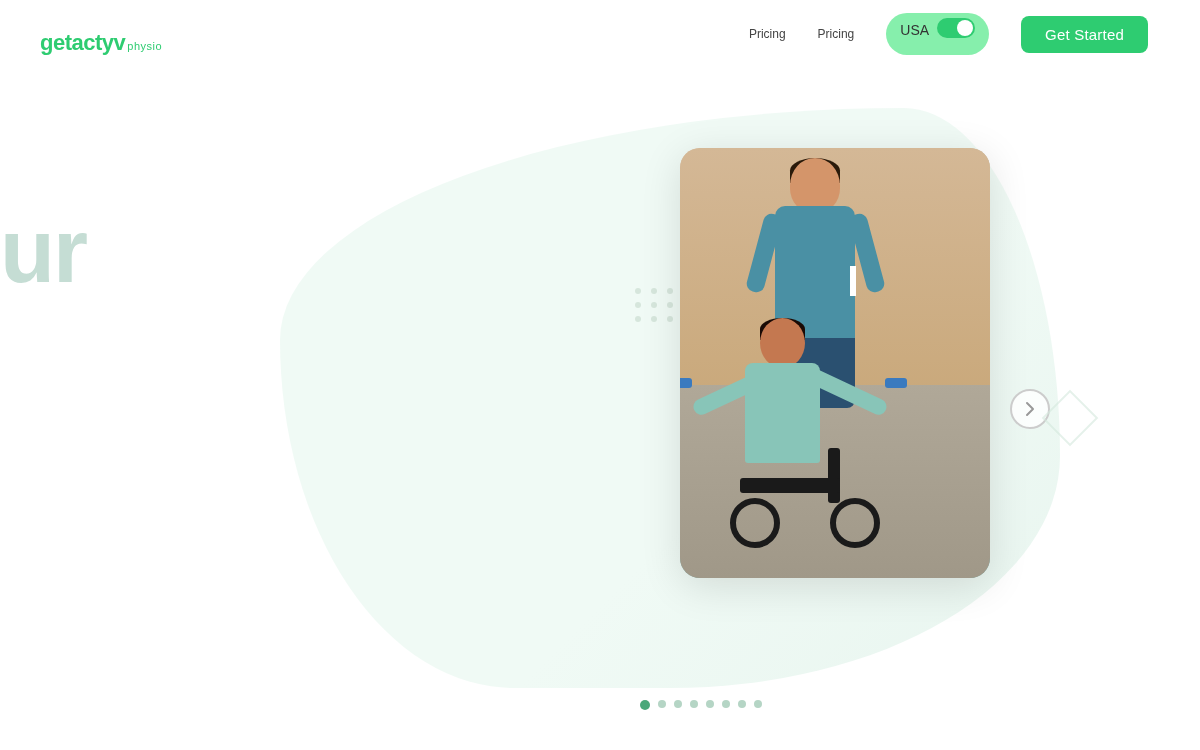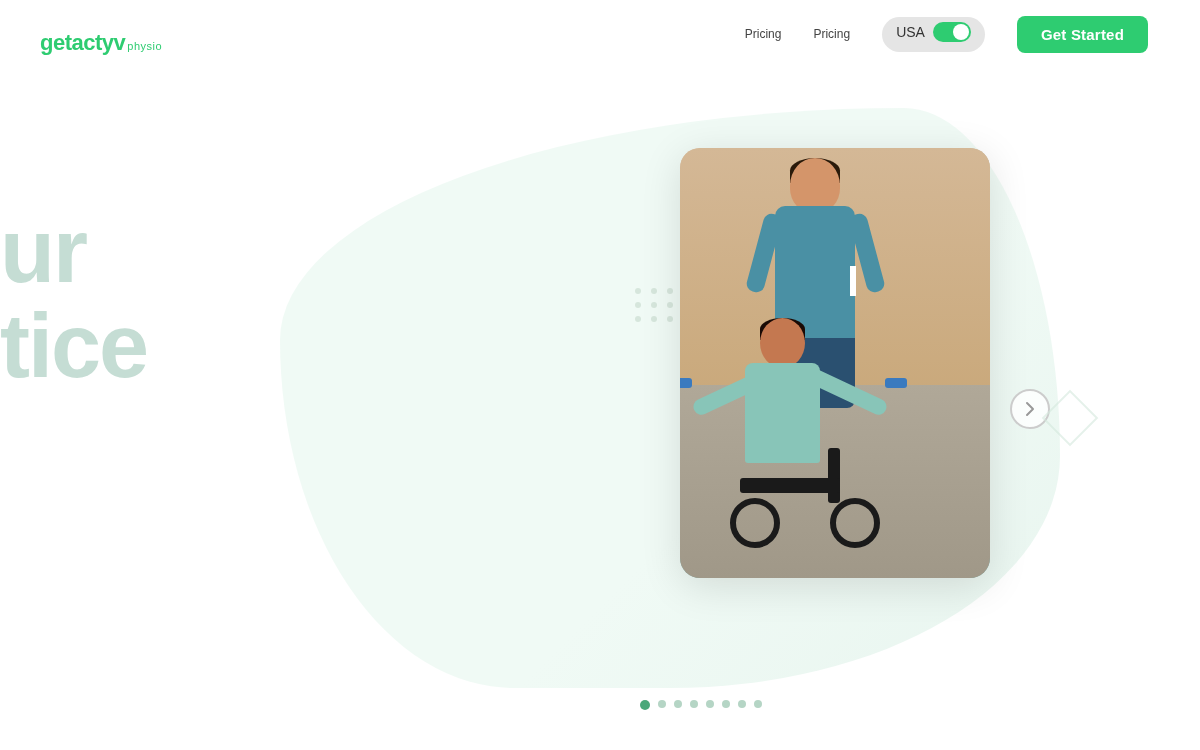--- a/index.html
+++ b/index.html
@@ -59,25 +59,25 @@
     .nav-link {
       font-size: 12px;
       color: #444;
       text-decoration: none;
       font-weight: 400;
       cursor: pointer;
     }
 
     .region-toggle {
       display: flex;
-      align-items: center;
+      align-items: flex-end;
       gap: 8px;
-      background: #e5e5e5;
+      background: #86efac;
       border-radius: 50px;
-      padding: 5px 14px 10px 14px;
+      padding: 5px 14px 17px 14px;
     }
 
     .region-label {
       font-size: 14px;
       color: #333;
       font-weight: 500;
     }
 
     .toggle-switch {
       width: 38px;
@@ -98,21 +98,21 @@
       right: 2px;
     }
 
     .get-started-btn {
       background: #2ecc71;
       color: #fff;
       border: none;
       border-radius: 8px;
       padding: 10px 24px;
       font-size: 15px;
-      font-weight: 700;
+      font-weight: 400;
       cursor: pointer;
       letter-spacing: 0.2px;
     }
 
     
     .hero {
       position: absolute;
       top: 68px;
       left: 0;
       right: 0;
@@ -496,21 +496,20 @@
     <button class="get-started-btn">Get Started</button>
   </div>
 </nav>
 
 <section class="hero">
 
   <div class="blob-bg"></div>
 
   <div class="hero-text">
     <div class="hero-title">ur</div>
-    <div class="hero-title">tice</div>
   </div>
 
   <div class="dots-pattern">
     <span></span>
     <span></span>
     <span></span>
     <span></span>
     <span></span>
     <span></span>
     <span></span>

